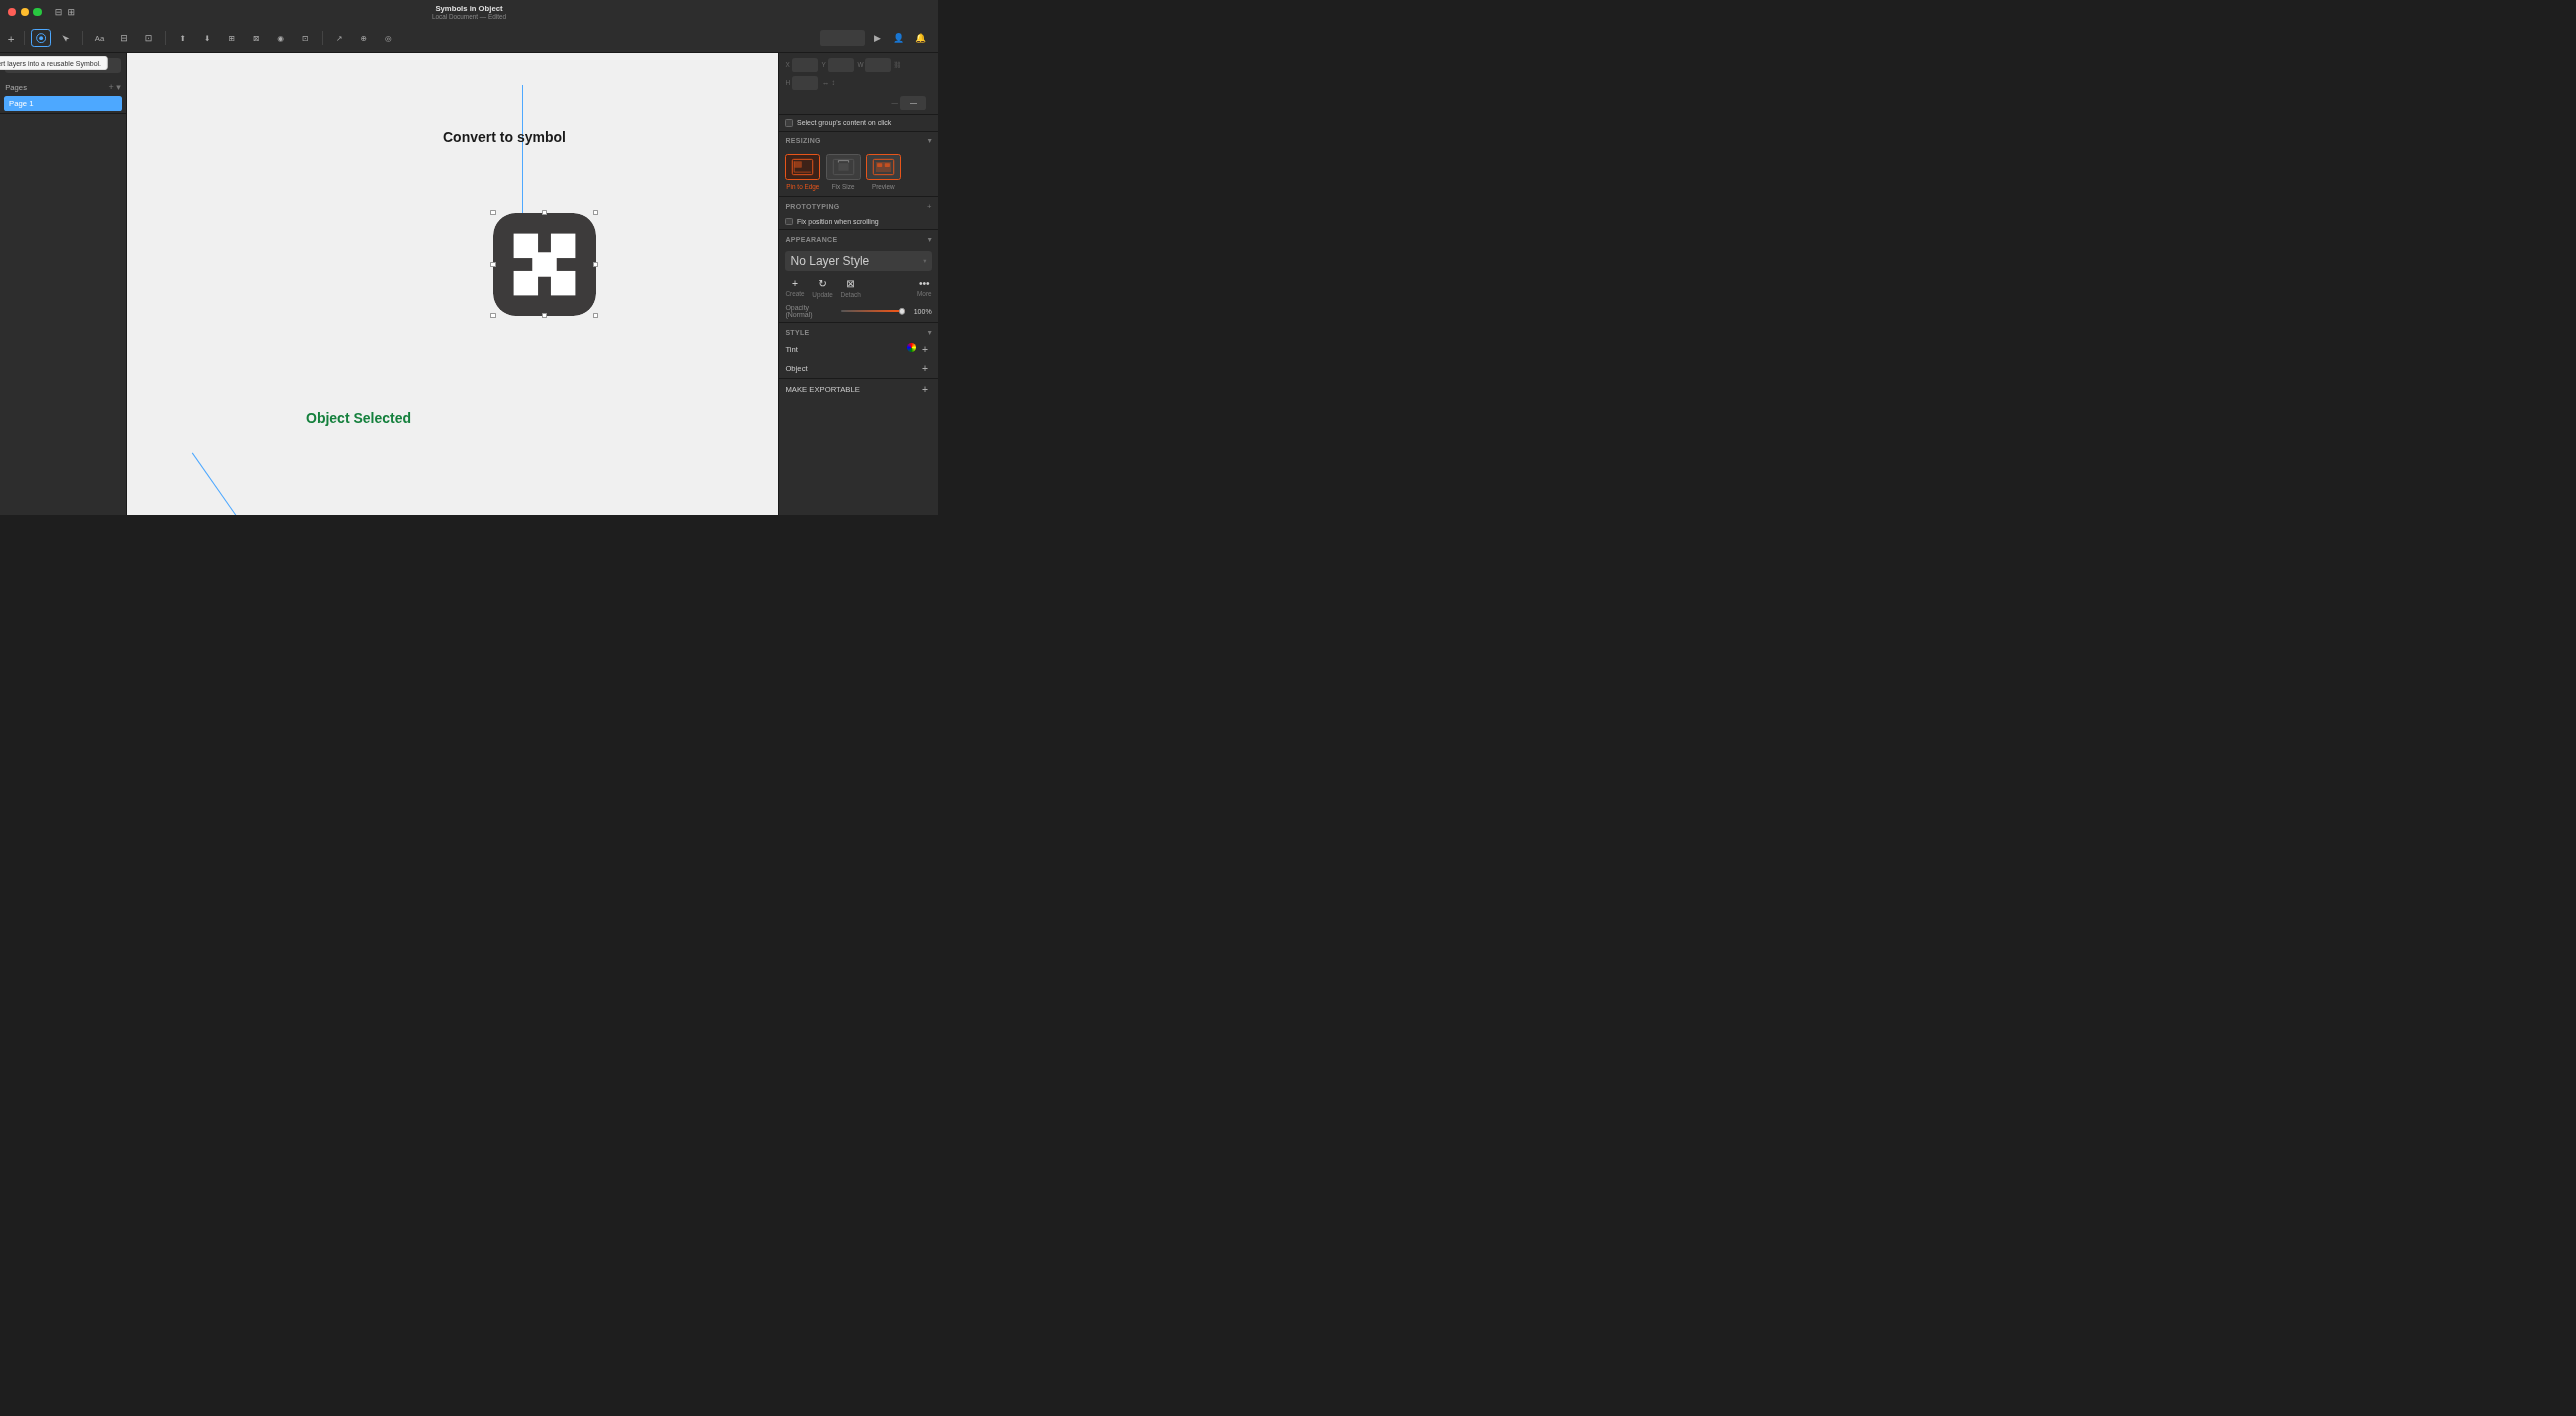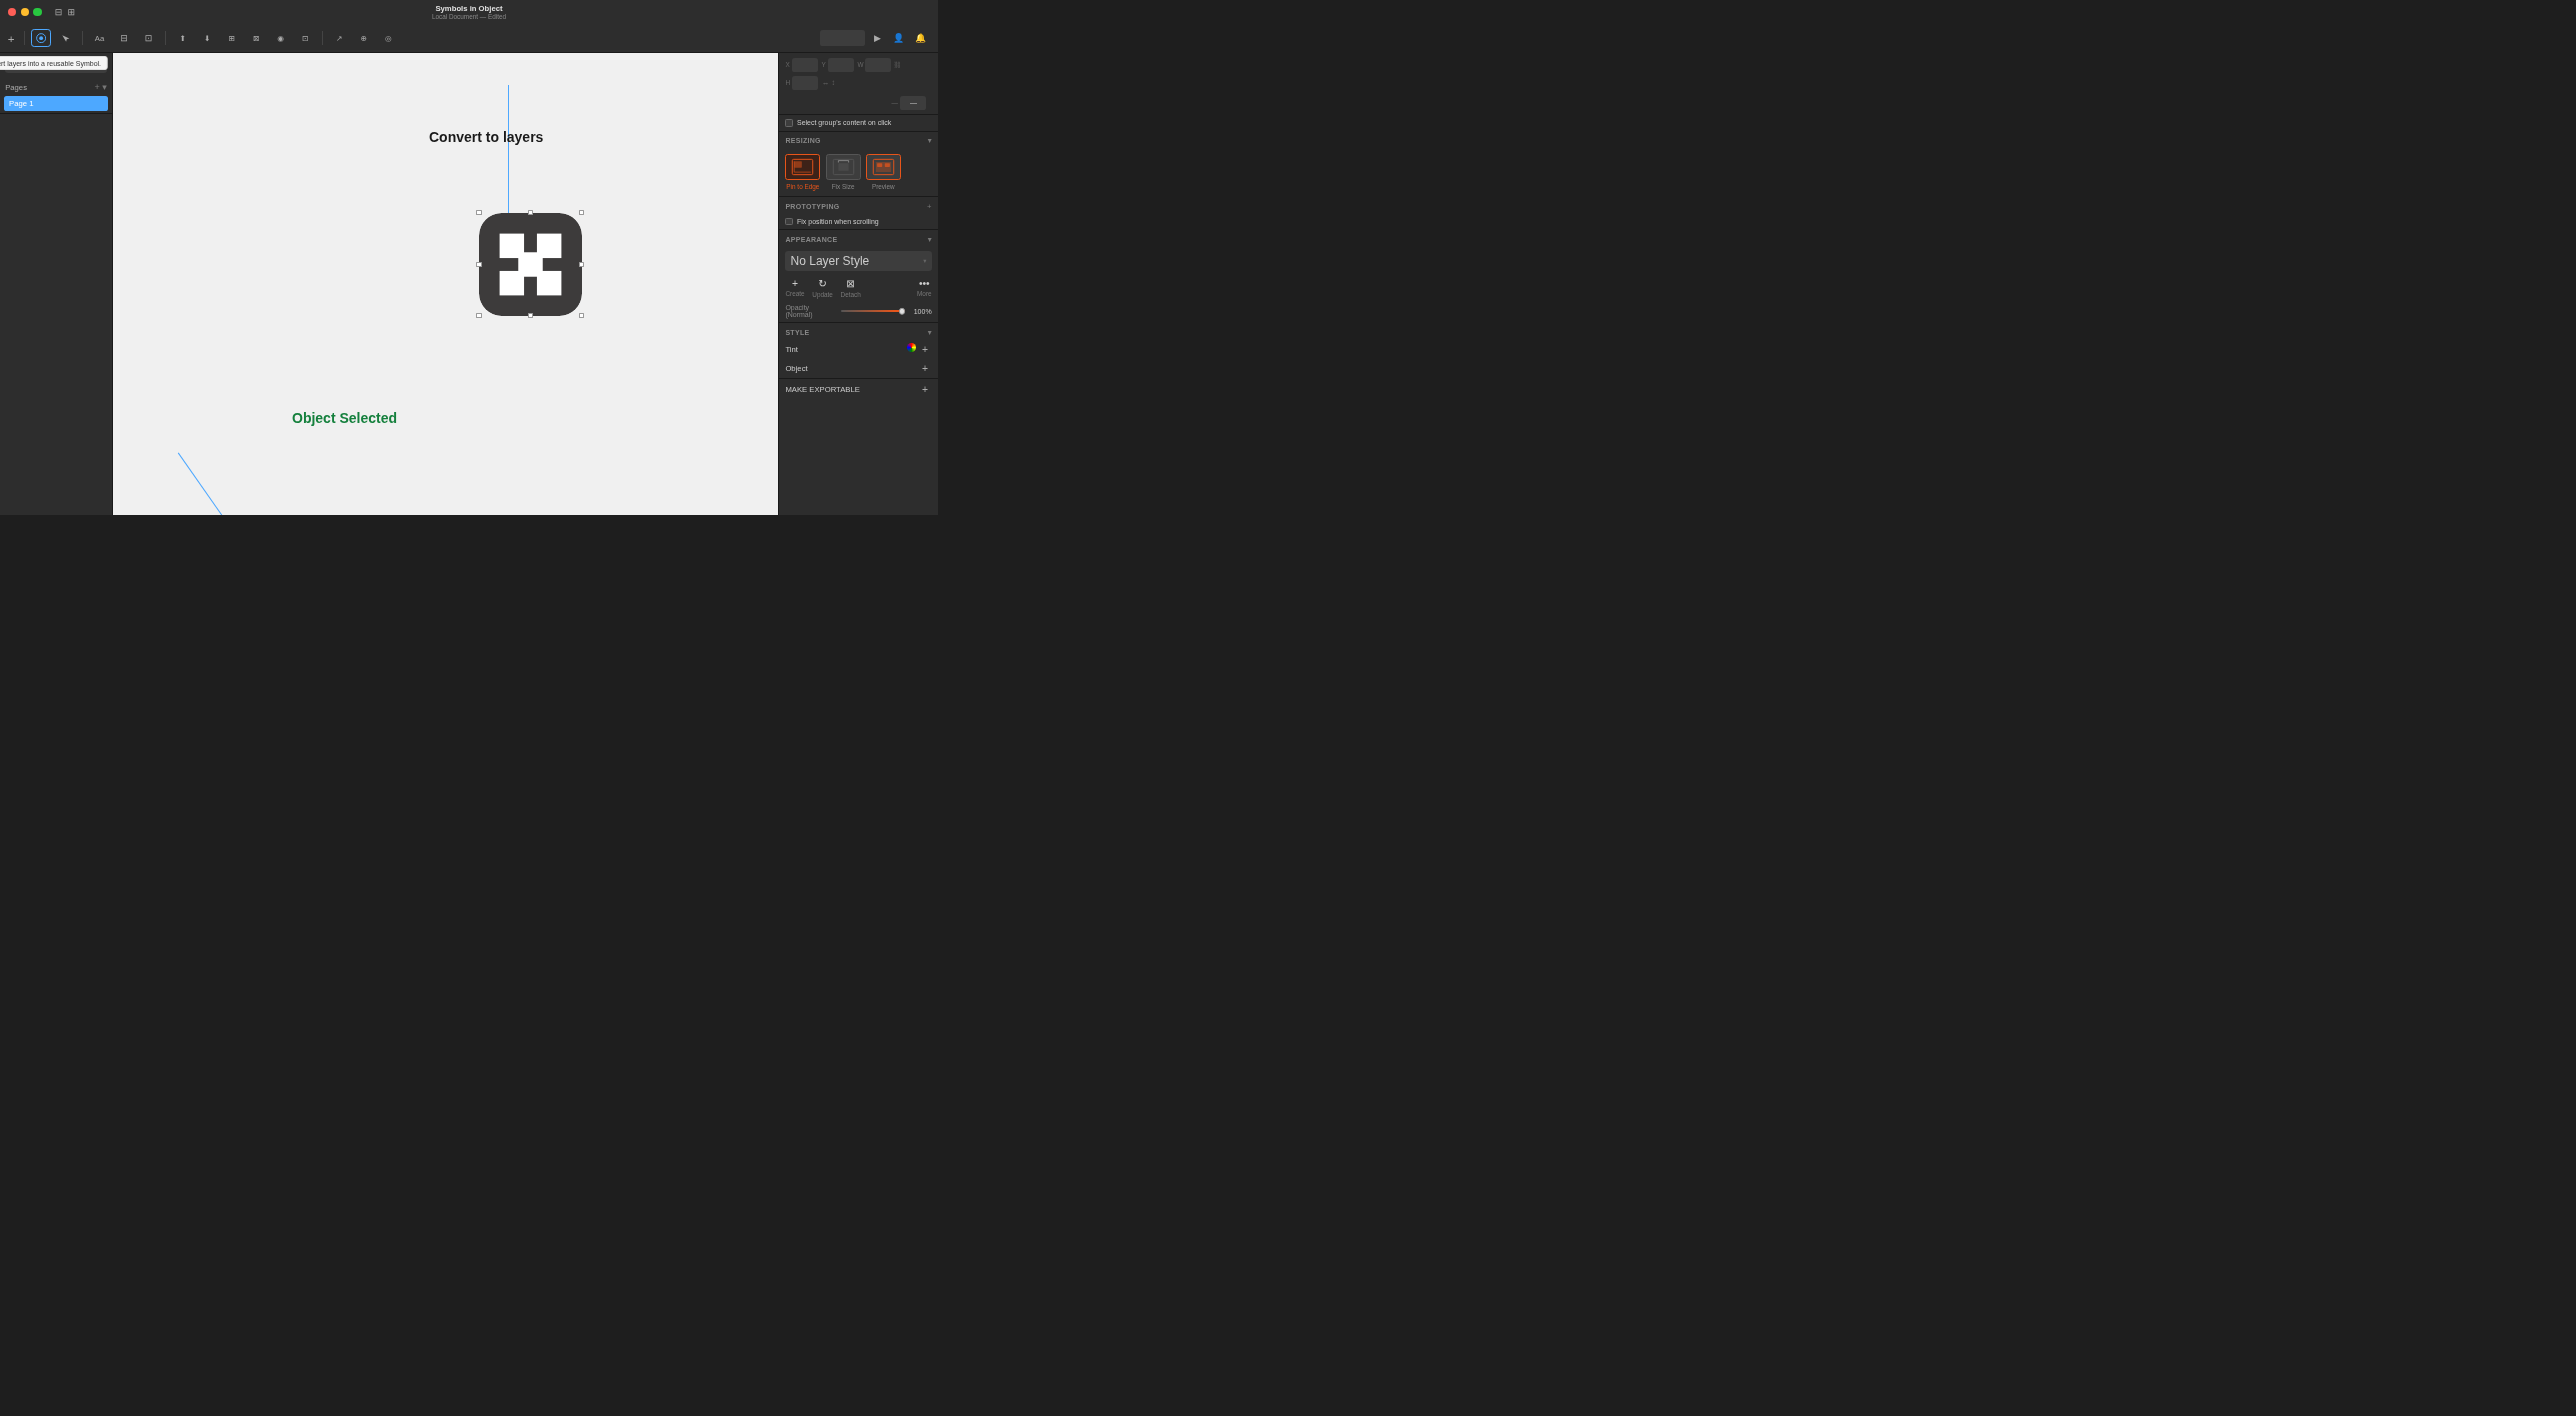--- a/index.html
+++ b/index.html
@@ -28,21 +28,21 @@
     .zoom-input { background: #3d3d3d; border: none; color: #ccc; font-size: 7.7px; width: 45px; height: 15.5px; border-radius: 2.6px; padding: 0 3.9px; text-align: center; }
     .toolbar-icon-btn { color: #aaa; font-size: 9px; cursor: pointer; width: 18px; height: 18px; display: flex; align-items: center; justify-content: center; border-radius: 2.6px; }
 
     
     .tooltip { position: absolute; top: 27px; left: 50%; transform: translateX(-50%); background: #f5f5f5; color: #333; font-size: 7px; padding: 2.6px 5.2px; border-radius: 2.6px; white-space: nowrap; border: 0.6px solid #ddd; z-index: 100; pointer-events: none; }
 
     
     .main { display: flex; flex: 1; overflow: hidden; }
 
     
-    .sidebar { width: 113px; background: #2d2d2d; border-right: 0.6px solid #1a1a1a; display: flex; flex-direction: column; flex-shrink: 0; }
+    .sidebar { width: 127px; background: #2d2d2d; border-right: 0.6px solid #1a1a1a; display: flex; flex-direction: column; flex-shrink: 0; }
     .sidebar-search { padding: 5.2px; }
     .search-box { background: #3d3d3d; border: none; border-radius: 3.2px; color: #aaa; font-size: 7.7px; width: 100%; padding: 3.2px 5.2px 3.2px 16.7px; position: relative; }
     .search-wrapper { position: relative; }
     .search-icon { position: absolute; left: 5.2px; top: 50%; transform: translateY(-50%); color: #777; font-size: 7px; pointer-events: none; }
     .sidebar-section { padding: 3.9px 5.2px; display: flex; align-items: center; justify-content: space-between; }
     .sidebar-section-label { color: #aaa; font-size: 7.7px; font-weight: 500; }
     .sidebar-section-actions { display: flex; gap: 2.6px; }
     .sidebar-action { color: #777; font-size: 9px; cursor: pointer; }
     .pages-list { padding: 0 3.9px; }
     .page-item { padding: 3.2px 5.2px; border-radius: 2.6px; color: #ccc; font-size: 7.7px; cursor: pointer; }
@@ -194,21 +194,21 @@
     <div class="pages-list">
       <div class="page-item active">Page 1</div>
     </div>
     <div class="panel-divider"></div>
   </div>
 
   <div class="canvas">
 
     <div style="position:absolute; left:395px; top:32px; width:1.3px; height:132px; background:#4da8ff;"></div>
 
-    <div style="position:absolute; left:316px; top:76px; font-size:14px; font-weight:700; color:#1a1a1a;">Convert to layers</div>
+    <div style="position:absolute; left:316px; top:76px; font-size:14px; font-weight:700; color:#1a1a1a;">Convert to symbol</div>
 
     <div style="position:absolute; left:366px; top:160px;">
 
       <div style="position:absolute; left:-2.6px; top:-2.6px; width:5.2px; height:5.2px; background:white; border:0.6px solid #999; border-radius:0.6px; z-index:10;"></div>
       <div style="position:absolute; left:100px; top:-2.6px; width:5.2px; height:5.2px; background:white; border:0.6px solid #999; border-radius:0.6px; z-index:10;"></div>
       <div style="position:absolute; left:-2.6px; top:100px; width:5.2px; height:5.2px; background:white; border:0.6px solid #999; border-radius:0.6px; z-index:10;"></div>
       <div style="position:absolute; left:100px; top:100px; width:5.2px; height:5.2px; background:white; border:0.6px solid #999; border-radius:0.6px; z-index:10;"></div>
 
       <div style="position:absolute; left:49px; top:-2.6px; width:5.2px; height:5.2px; background:white; border:0.6px solid #999; border-radius:0.6px; z-index:10;"></div>
       <div style="position:absolute; left:49px; top:100px; width:5.2px; height:5.2px; background:white; border:0.6px solid #999; border-radius:0.6px; z-index:10;"></div>

